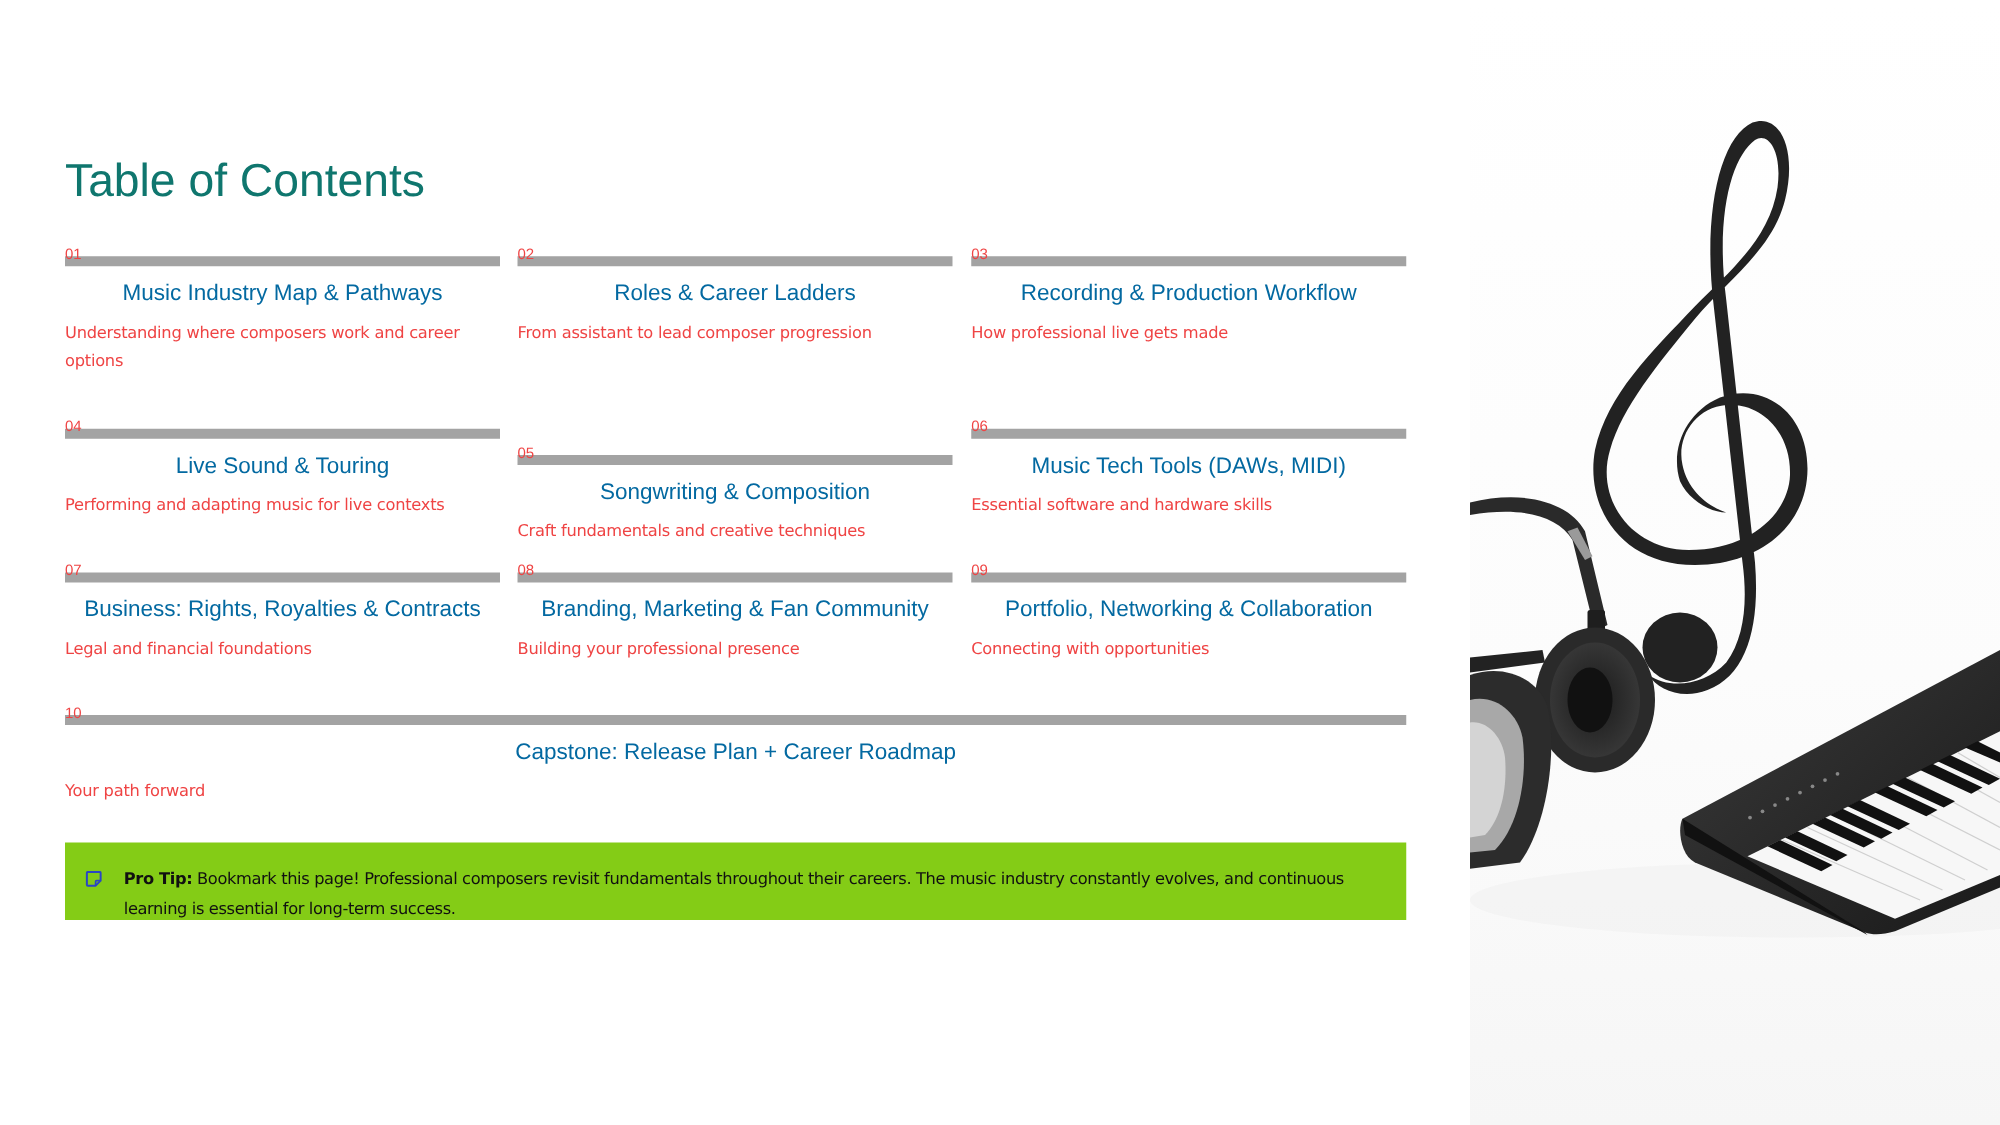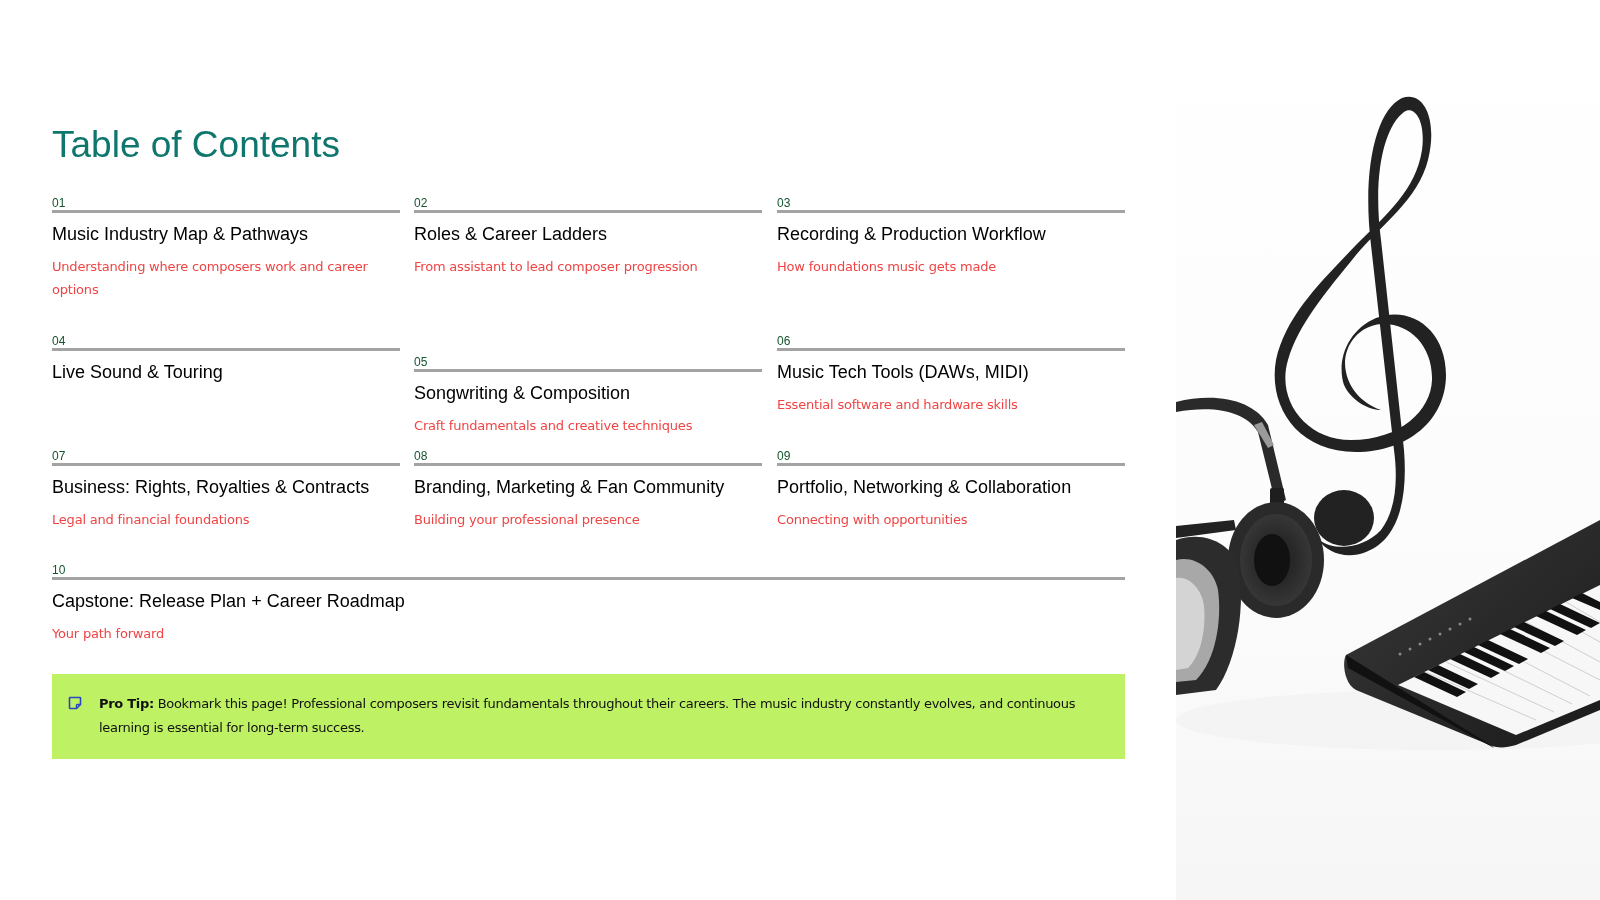--- a/index.html
+++ b/index.html
@@ -9,34 +9,34 @@
   .content { position: absolute; left: 52px; top: 0; width: 1073px; height: 900px; }
   .page-title {
     position: absolute; left: 0; top: 124px;
     font-family: "Liberation Sans", sans-serif;
     font-size: 37px; font-weight: 400; color: #0f766e; letter-spacing: 0px;
   }
 
   .toc-item { position: absolute; width: 348px; }
   .toc-item.wide { width: 1073px; }
   .toc-num {
-    font-size: 12px; color: #14532d; height: 17px; line-height: 14px;
-    border-bottom: 3px solid #a3a3a3; padding-bottom: 0; margin-bottom: 10px;
+    font-size: 12px; color: #ef4444; height: 17px; line-height: 14px;
+    border-bottom: 8px solid #a3a3a3; padding-bottom: 0; margin-bottom: 10px;
   }
   .toc-title {
-    font-size: 18px; color: #000000; line-height: 22px; margin-bottom: 10px;
+    font-size: 18px; color: #0369a1; line-height: 22px; margin-bottom: 10px; text-align: center;
   }
   .toc-desc {
     font-size: 14.5px; color: #ef4444; line-height: 23px; letter-spacing: -0.2px;
     font-family: "DejaVu Sans", sans-serif; font-size: 13px;
   }
 
   .tip {
-    position: absolute; left: 0; top: 674px; width: 1073px; height: 85px;
-    background: #bef264; padding: 18px 30px 0 47px;
+    position: absolute; left: 0; top: 674px; width: 1073px; height: 62px;
+    background: #84cc16; padding: 18px 30px 0 47px;
   }
   .tip-icon {
     position: absolute; left: 16px; top: 22px; width: 14px; height: 14px;
   }
   .tip-text {
     font-family: "DejaVu Sans", sans-serif; font-size: 13px; line-height: 24px; color: #111;
     letter-spacing: -0.3px;
   }
   .tip-text b { font-weight: 700; }
 
@@ -58,26 +58,27 @@
     <div class="toc-desc">Understanding where composers work and career options</div>
   </div>
   <div class="toc-item" style="left:362px;top:196px;">
     <div class="toc-num">02</div>
     <div class="toc-title">Roles &amp; Career Ladders</div>
     <div class="toc-desc">From assistant to lead composer progression</div>
   </div>
   <div class="toc-item" style="left:725px;top:196px;">
     <div class="toc-num">03</div>
     <div class="toc-title">Recording &amp; Production Workflow</div>
-    <div class="toc-desc">How foundations music gets made</div>
+    <div class="toc-desc">How professional live gets made</div>
   </div>
 
   <div class="toc-item" style="left:0;top:334px;">
     <div class="toc-num">04</div>
     <div class="toc-title">Live Sound &amp; Touring</div>
+    <div class="toc-desc">Performing and adapting music for live contexts</div>
   </div>
   <div class="toc-item" style="left:362px;top:334px;margin-top:21px;">
     <div class="toc-num">05</div>
     <div class="toc-title">Songwriting &amp; Composition</div>
     <div class="toc-desc">Craft fundamentals and creative techniques</div>
   </div>
   <div class="toc-item" style="left:725px;top:334px;">
     <div class="toc-num">06</div>
     <div class="toc-title">Music Tech Tools (DAWs, MIDI)</div>
     <div class="toc-desc">Essential software and hardware skills</div>

